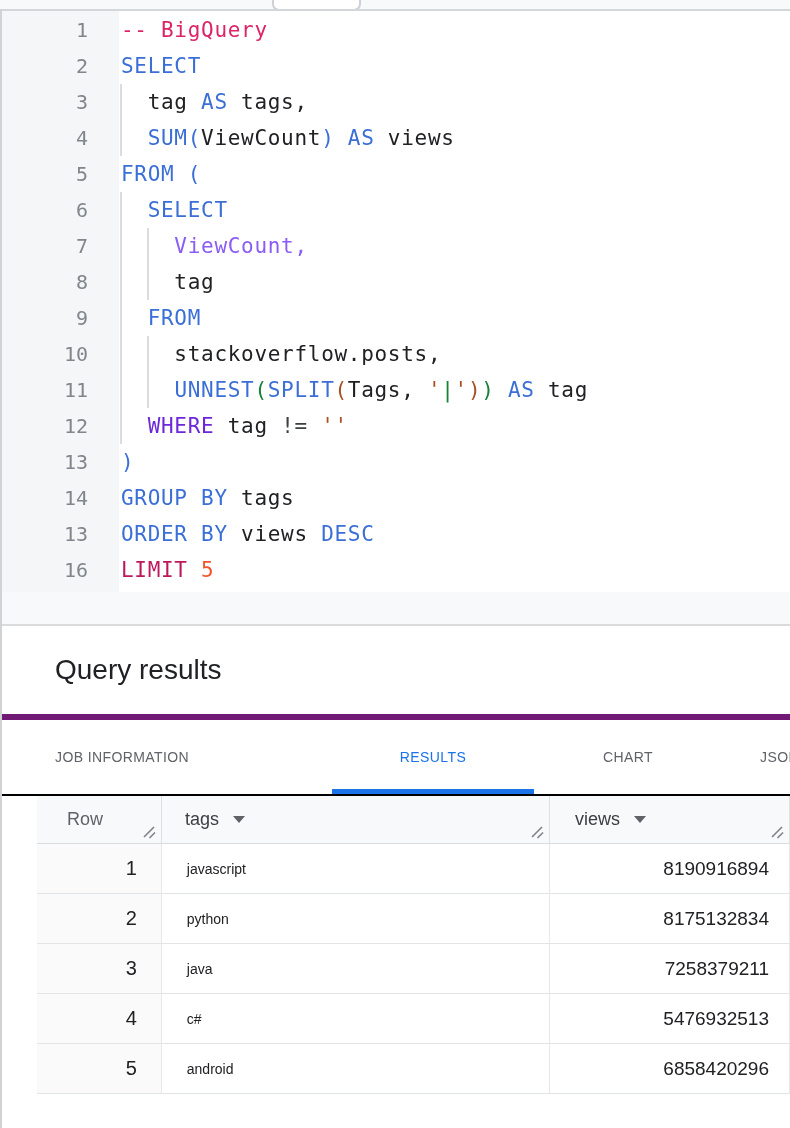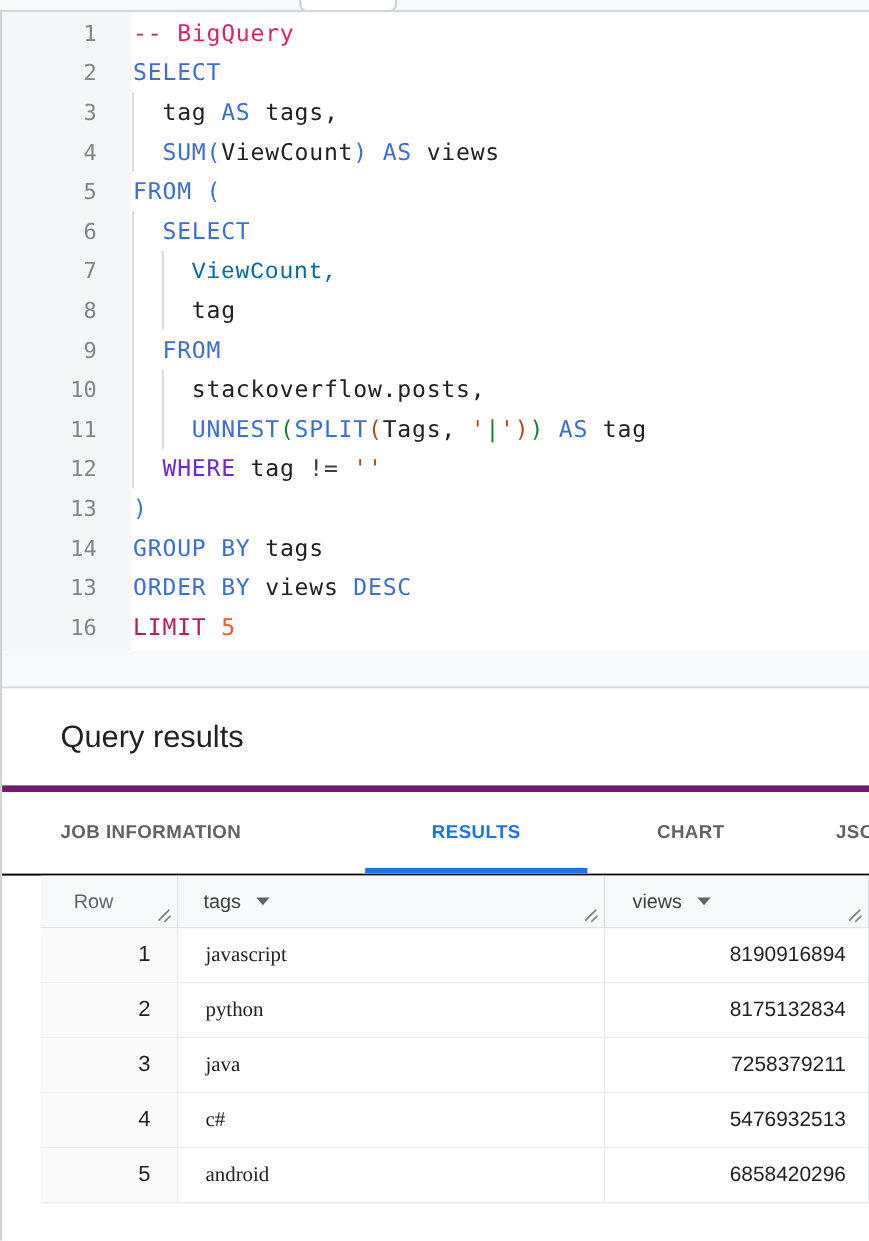--- a/index.html
+++ b/index.html
@@ -27,21 +27,21 @@
 
   
   .editor-footer{height:32px;background:#F8F9FA;border-bottom:2px solid #D9DBDD;}
 
   
   .results-header{height:94px;display:flex;align-items:center;padding-left:55px;background:#fff;border-bottom:6px solid #701a75;box-sizing:border-box;}
   .results-title{font-size:28px;color:#202124;font-weight:400;}
 
   
   .tabs{position:relative;height:74px;background:#fff;}
-  .tab{position:absolute;top:0;height:74px;line-height:74px;font-size:17px;font-weight:700;
+  .tab{position:absolute;top:0;height:74px;line-height:74px;font-size:14px;font-weight:400;
        letter-spacing:0.4px;color:#5F6368;cursor:pointer;white-space:nowrap;}
   .tab-job{left:55px;}
   .tab-results{left:332px;width:202px;text-align:center;color:#1A73E8;}
   .tab-results::after{content:"";position:absolute;left:0;right:0;bottom:0;height:5px;background:#1A73E8;}
   .tab-chart{left:575px;width:106px;text-align:center;}
   .tab-json{left:760px;}
 
   
   .table{border-top:2px solid #000000;padding-left:37px;}
   .thead{display:flex;height:48px;background:#F8F9FA;border-bottom:1px solid #DADCE0;box-sizing:border-box;}
@@ -49,21 +49,21 @@
   .th-row{width:128px;padding-left:30px;color:#5F6368;font-size:18px;}
   .th-tags{width:400px;padding-left:23px;color:#3C4043;font-size:18px;}
   .th-views{width:247px;padding-left:25px;color:#3C4043;font-size:18px;}
   .th-extra{flex:1;border-right:none;}
   .sort-caret{display:inline-block;width:0;height:0;margin-left:14px;border-left:6px solid transparent;
               border-right:6px solid transparent;border-top:7px solid #5F6368;}
   .resize-handle{position:absolute;right:4px;bottom:3px;width:16px;height:16px;cursor:col-resize;}
   .trow{display:flex;height:50px;border-bottom:1px solid #E2E5E8;box-sizing:border-box;background:#fff;}
   .td{box-sizing:border-box;border-right:1px solid #E6E8EB;display:flex;align-items:center;color:#202124;}
   .td-row{width:128px;justify-content:flex-end;padding-right:24px;background:#FAFAFA;font-size:20px;}
-  .td-tags{width:400px;padding-left:25px;font-size:19px;font-family:Liberation Serif, serif;}
+  .td-tags{width:400px;padding-left:25px;font-size:14px;}
   .td-views{width:247px;justify-content:flex-end;padding-right:20px;font-size:19px;}
   .td-extra{flex:1;border-right:none;}
 </style>
 </head>
 <body>
 
 <div class="page">
   <div class="left-edge"></div>
 
   <div class="top-strip">
@@ -89,21 +89,21 @@
         <div class="ln">13</div>
         <div class="ln">16</div>
       </div>
     <div class="code">
         <div class="cl"><span style="color: rgb(219, 37, 102);">-- BigQuery</span></div>
         <div class="cl"><span style="color: rgb(59, 111, 214);">SELECT</span></div>
         <div class="cl"><span style="color: rgb(32, 33, 36);">  tag </span><span style="color: rgb(59, 111, 214);">AS</span><span style="color: rgb(32, 33, 36);"> tags,</span></div>
         <div class="cl"><span style="color: rgb(32, 33, 36);">  </span><span style="color: rgb(59, 111, 214);">SUM</span><span style="color: rgb(59, 111, 214);">(</span><span style="color: rgb(32, 33, 36);">ViewCount</span><span style="color: rgb(59, 111, 214);">)</span><span style="color: rgb(32, 33, 36);"> </span><span style="color: rgb(59, 111, 214);">AS</span><span style="color: rgb(32, 33, 36);"> views</span></div>
         <div class="cl"><span style="color: rgb(59, 111, 214);">FROM</span><span style="color: rgb(32, 33, 36);"> </span><span style="color: rgb(59, 111, 214);">(</span></div>
         <div class="cl"><span style="color: rgb(32, 33, 36);">  </span><span style="color: rgb(59, 111, 214);">SELECT</span></div>
-        <div class="cl"><span style="color: #0369a1; font-family: Liberation Mono, monospace;">    ViewCount,</span></div>
+        <div class="cl"><span style="color: #8b5cf6;">    ViewCount,</span></div>
         <div class="cl"><span style="color: rgb(32, 33, 36);">    tag</span></div>
         <div class="cl"><span style="color: rgb(32, 33, 36);">  </span><span style="color: rgb(59, 111, 214);">FROM</span></div>
         <div class="cl"><span style="color: rgb(32, 33, 36);">    stackoverflow.posts,</span></div>
         <div class="cl"><span style="color: rgb(32, 33, 36);">    </span><span style="color: rgb(59, 111, 214);">UNNEST</span><span style="color: rgb(24, 128, 56);">(</span><span style="color: rgb(59, 111, 214);">SPLIT</span><span style="color: rgb(166, 80, 35);">(</span><span style="color: rgb(32, 33, 36);">Tags, </span><span style="color: rgb(166, 80, 35);">'</span><span style="color: rgb(24, 128, 56);">|</span><span style="color: rgb(166, 80, 35);">'</span><span style="color: rgb(166, 80, 35);">)</span><span style="color: rgb(24, 128, 56);">)</span><span style="color: rgb(32, 33, 36);"> </span><span style="color: rgb(59, 111, 214);">AS</span><span style="color: rgb(32, 33, 36);"> tag</span></div>
         <div class="cl"><span style="color: rgb(32, 33, 36);">  </span><span style="color: #6d28d9;">WHERE</span><span style="color: rgb(32, 33, 36);"> tag </span><span style="color: rgb(60, 64, 67);">!=</span><span style="color: rgb(32, 33, 36);"> </span><span style="color: rgb(166, 80, 35);">''</span></div>
         <div class="cl"><span style="color: rgb(59, 111, 214);">)</span></div>
         <div class="cl"><span style="color: rgb(59, 111, 214);">GROUP BY</span><span style="color: rgb(32, 33, 36);"> tags</span></div>
         <div class="cl"><span style="color: rgb(59, 111, 214);">ORDER BY</span><span style="color: rgb(32, 33, 36);"> views </span><span style="color: rgb(59, 111, 214);">DESC</span></div>
         <div class="cl"><span style="color: #be185d;">LIMIT</span><span style="color: rgb(32, 33, 36);"> </span><span style="color: rgb(240, 85, 45);">5</span></div>
       </div>

